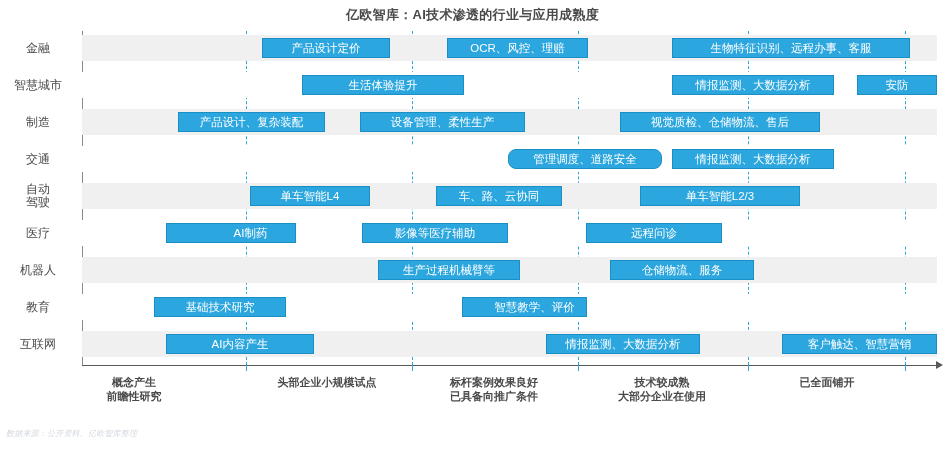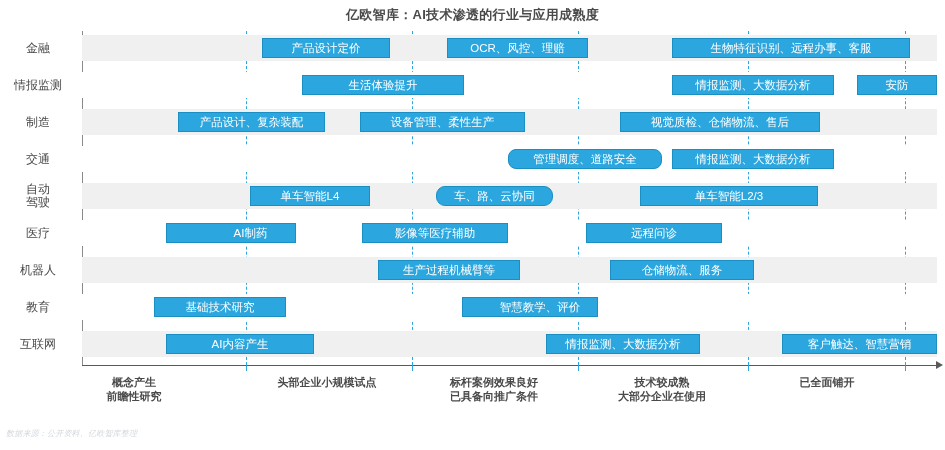--- a/index.html
+++ b/index.html
@@ -97,21 +97,21 @@
 
 <div id="y-axis"></div>
 <div id="x-axis"></div>
 <div id="x-axis-arrow"></div>
 
 <div id="row-labels">
     <div class="row-label" style="top: 41.5px;">
       <div>金融</div>
     </div>
     <div class="row-label" style="top: 78.5px;">
-      <div>情报监测</div>
+      <div>智慧城市</div>
     </div>
     <div class="row-label" style="top: 115.5px;">
       <div>制造</div>
     </div>
     <div class="row-label" style="top: 152.5px;">
       <div>交通</div>
     </div>
     <div class="row-label" style="top: 183px;">
       <div>自动</div>
       <div>驾驶</div>
@@ -175,31 +175,31 @@
     <div class="bar" style="left: 775px; width: 80px; top: 44px;">安防</div>
     <div class="row-band shaded" style="top: 78px;"></div>
     <div class="bar" style="left: 96px; width: 147px; top: 81px;">产品设计、复杂装配</div>
     <div class="bar" style="left: 278px; width: 165px; top: 81px;">设备管理、柔性生产</div>
     <div class="bar" style="left: 538px; width: 200px; top: 81px;">视觉质检、仓储物流、售后</div>
     <div class="row-band plain" style="top: 115px;"></div>
     <div class="bar" style="left: 426px; width: 154px; top: 118px; border-radius: 8px;">管理调度、道路安全</div>
     <div class="bar" style="left: 590px; width: 162px; top: 118px;">情报监测、大数据分析</div>
     <div class="row-band shaded" style="top: 152px;"></div>
     <div class="bar" style="left: 168px; width: 120px; top: 155px;">单车智能L4</div>
-    <div class="bar" style="left: 354px; width: 117px; top: 155px; border-radius: 9px;">车、路、云协同</div>
-    <div class="bar" style="left: 558px; width: 178px; top: 155px;">单车智能L2/3</div>
+    <div class="bar" style="left: 354px; width: 126px; top: 155px;">车、路、云协同</div>
+    <div class="bar" style="left: 558px; width: 160px; top: 155px;">单车智能L2/3</div>
     <div class="row-band plain" style="top: 189px;"></div>
     <div class="bar" style="left: 84px; width: 130px; top: 192px; padding-left: 39px;">AI制药</div>
     <div class="bar" style="left: 280px; width: 146px; top: 192px;">影像等医疗辅助</div>
     <div class="bar" style="left: 504px; width: 136px; top: 192px;">远程问诊</div>
     <div class="row-band shaded" style="top: 226px;"></div>
     <div class="bar" style="left: 296px; width: 142px; top: 229px;">生产过程机械臂等</div>
     <div class="bar" style="left: 528px; width: 144px; top: 229px;">仓储物流、服务</div>
     <div class="row-band plain" style="top: 263px;"></div>
     <div class="bar" style="left: 72px; width: 132px; top: 266px;">基础技术研究</div>
-    <div class="bar" style="left: 380px; width: 136px; top: 266px; padding-left: 20px;">智慧教学、评价</div>
+    <div class="bar" style="left: 380px; width: 125px; top: 266px; padding-left: 20px;">智慧教学、评价</div>
     <div class="row-band shaded" style="top: 300px;"></div>
     <div class="bar" style="left: 84px; width: 148px; top: 303px;">AI内容产生</div>
     <div class="bar" style="left: 464px; width: 154px; top: 303px;">情报监测、大数据分析</div>
     <div class="bar" style="left: 700px; width: 155px; top: 303px;">客户触达、智慧营销</div>
   </div>
 
 <div id="footer-note">数据来源：公开资料、亿欧智库整理</div>
 
 </body></html>

